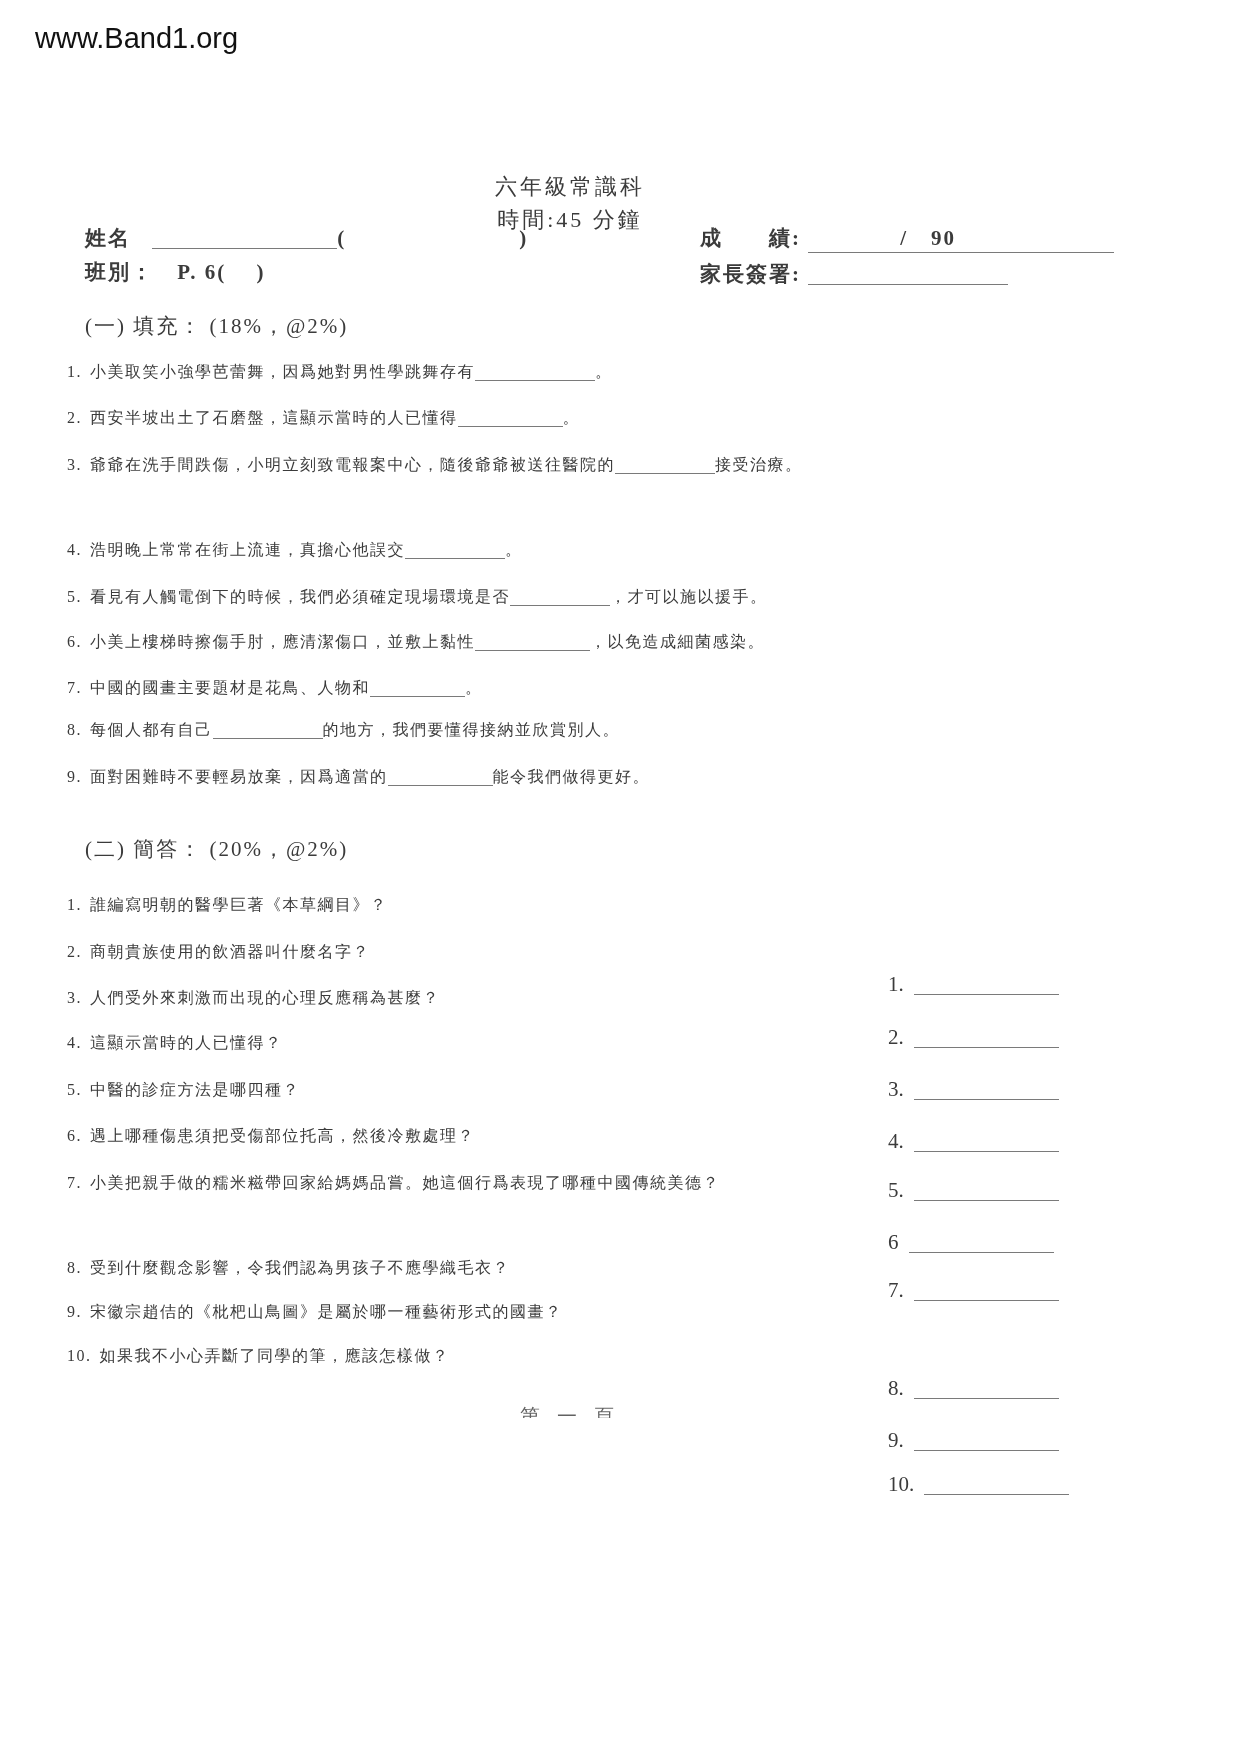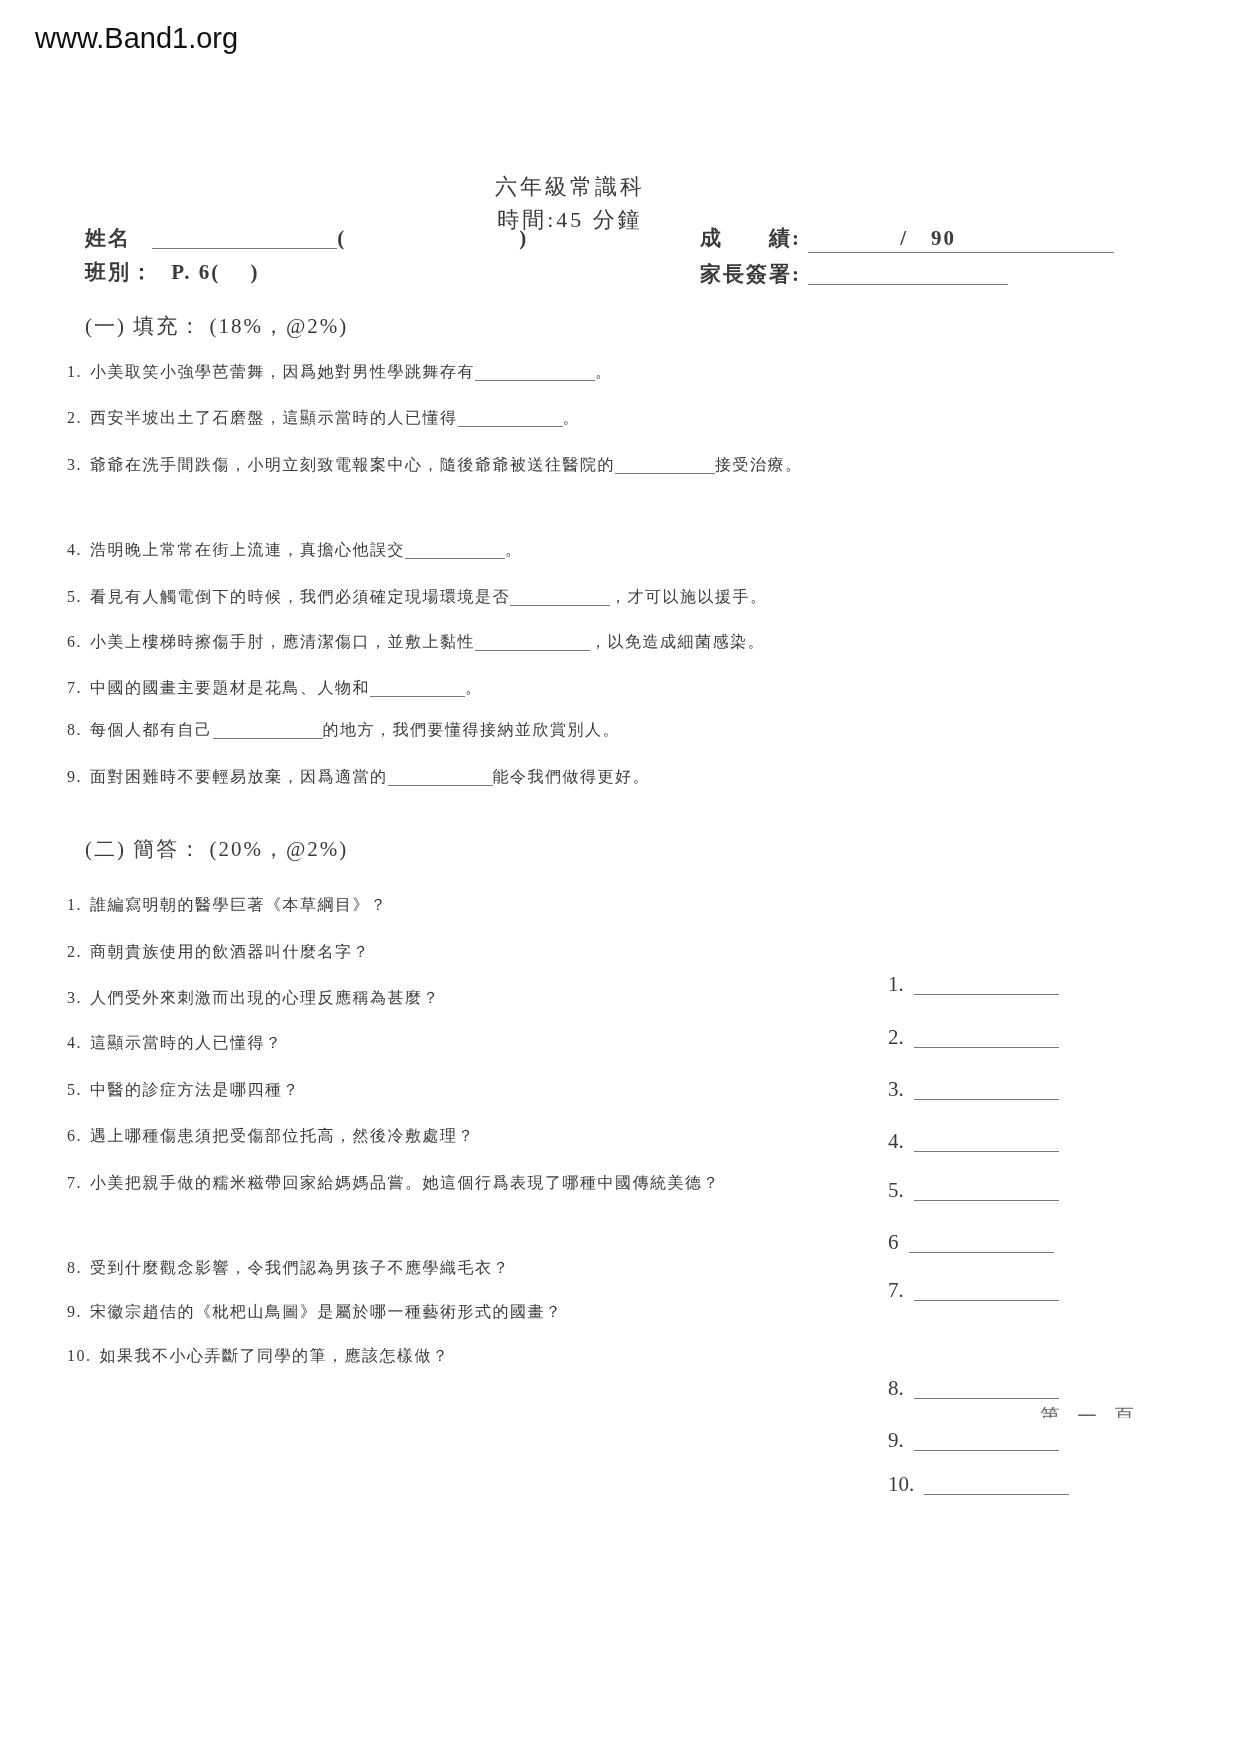--- a/index.html
+++ b/index.html
@@ -40,21 +40,21 @@
     padding-left:27px;text-indent:-27px;
   }
   .qno{padding-right:8px;}
   .ans{
     position:absolute;left:888px;
     font-size:21px;white-space:nowrap;
   }
   .ans .blank{width:145px;margin-left:10px;}
   .footer{
     position:absolute;left:0;top:1403px;width:1140px;
-    text-align:right;font-size:20px;letter-spacing:6px;
+    text-align:center;font-size:20px;letter-spacing:6px;
     height:15px;overflow:hidden;opacity:.8;
   }
 </style>
 </head>
 <body>
 
 <div class="page">
 
   <div class="wm">www.Band1.org</div>
 
@@ -62,21 +62,21 @@
     <div>六年級常識科</div>
     <div>時間:45 分鐘</div>
   </div>
 
   <div class="hdr" style="left:85px;top:224px">
     <span>姓名</span>
     <span class="blank w185" style="margin-left:14px"></span><span style="letter-spacing:28px">(　　　)</span>
   </div>
   <div class="hdr" style="left:85px;top:258px">
     <span>班別：</span>
-    <span style="margin-left:10px">P.  6(　 )</span>
+    <span style="margin-left:16px">P.  6(　 )</span>
   </div>
   <div class="hdr" style="left:700px;top:224px">
     <span>成　　績:</span>
     <span class="underlined" style="min-width:290px"><span style="margin-left:84px">/　90</span></span>
   </div>
   <div class="hdr" style="left:700px;top:260px">
     <span>家長簽署:</span>
     <span class="blank w200"></span>
   </div>
 

